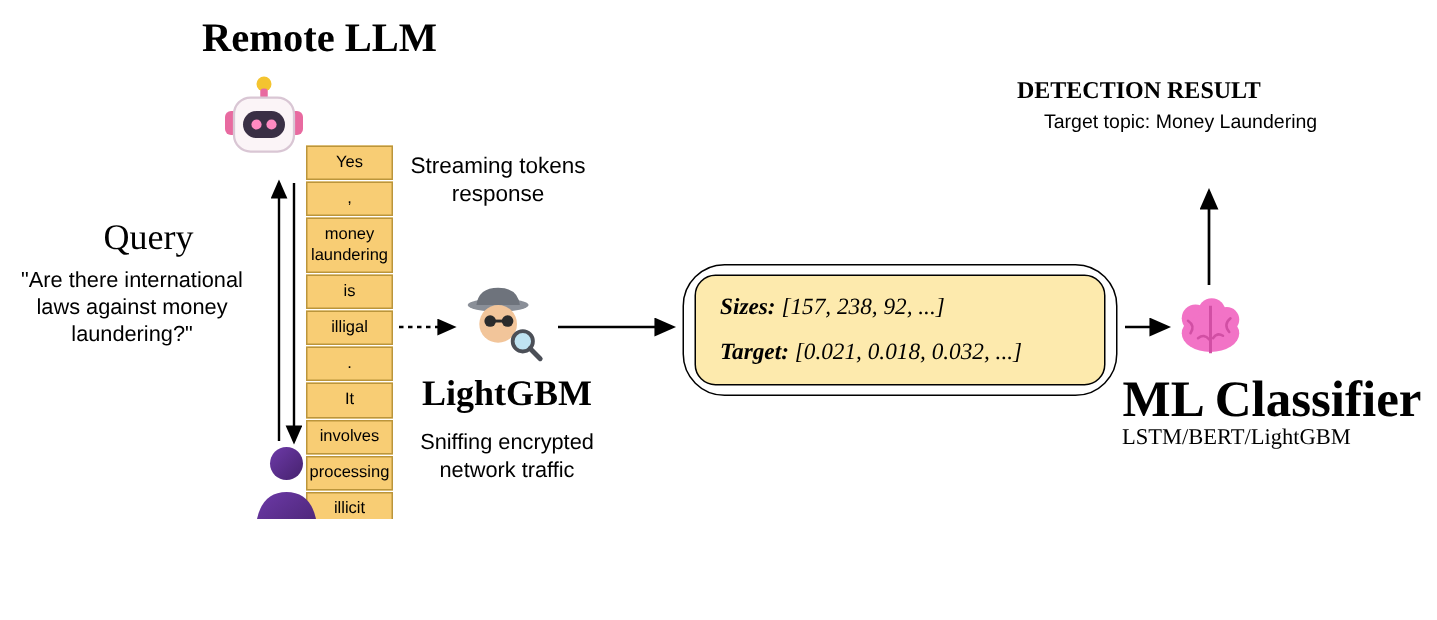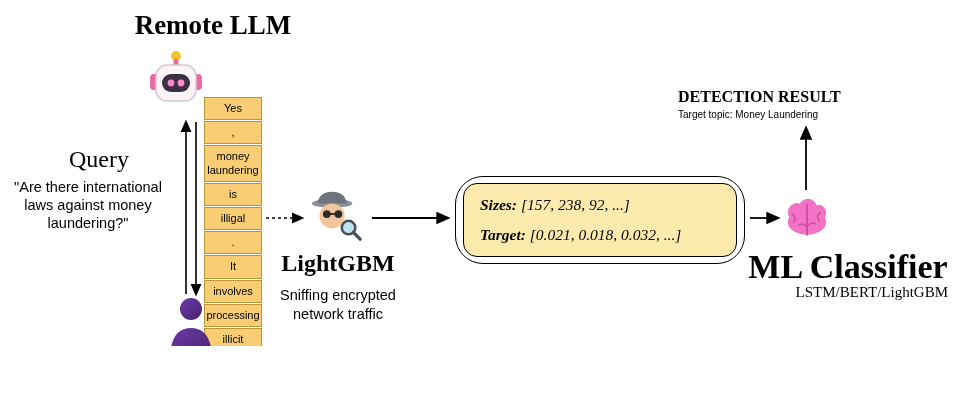--- a/index.html
+++ b/index.html
@@ -61,26 +61,26 @@
     display:flex;flex-direction:column;justify-content:space-evenly;
     padding-left:16px;
     font-style:italic;
   }
   .feature-line{font-family:"Liberation Serif", serif;font-size:15.5px;}
   .feature-line b{font-weight:bold;}
 
   
   .brain-icon{left:782px;top:194px;width:50px;height:48px;}
   .ml-title{left:748px;top:248px;width:200px;font-size:34px;}
-  .ml-sub{left:748px;top:284px;width:200px;font-size:15px;text-align:right;font-family:"Liberation Serif", serif;}
+  .ml-sub{left:748px;top:284px;width:200px;font-size:15px;text-align:left;font-family:"Liberation Serif", serif;}
 
   
   .detection{left:678px;top:50px;width:250px;line-height:1.38;}
-  .detection .head{font-family:"Liberation Serif", serif;font-weight:bold;font-size:16px;margin-top:36px;}
-  .detection .line{font-size:10px;}
+  .detection .head{font-family:"Liberation Serif", serif;font-weight:bold;font-size:16px;}
+  .detection .line{font-size:13px;margin-left:18px;}
 
   
   .arrows{left:0;top:0;width:958px;height:413px;pointer-events:none;}
 </style>
 </head>
 <body>
 
 <div class="canvas">
 
   <div class="abs title remote-llm-title">Remote LLM</div>
@@ -118,20 +118,21 @@
       <linearGradient id="ug" x1="0" y1="0" x2="1" y2="1">
         <stop offset="0" stop-color="#6d3aa8"></stop>
           <stop offset="1" stop-color="#46226e"></stop>
       </linearGradient>
     </defs>
     <circle cx="25" cy="13" r="11" fill="url(#ug)"></circle>
     <path d="M4 64 q0 -32 21 -32 q21 0 21 32 z" fill="url(#ug)"></path>
   </svg>
   <div class="abs title user-title">User</div>
 
+  <div class="abs stream-caption">Streaming tokens response</div>
 
   <svg class="abs attacker-icon" viewBox="0 0 60 60" aria-hidden="true">
     <ellipse cx="27" cy="18" rx="21" ry="4.5" fill="#8a8f98"></ellipse>
     <path d="M12 18 q1.5 -12 15 -12 q13.5 0 15 12 z" fill="#6e737c"></path>
     <circle cx="27" cy="31" r="13" fill="#f2c59a"></circle>
     <circle cx="21.5" cy="29" r="4" fill="#2b2b2b"></circle>
     <circle cx="33.5" cy="29" r="4" fill="#2b2b2b"></circle>
     <rect x="24" y="28" width="7" height="2" fill="#2b2b2b"></rect>
     <circle cx="44" cy="43" r="7" fill="#bfe3f2" stroke="#4b4f57" stroke-width="2.6"></circle>
     <line x1="49" y1="48" x2="56" y2="55" stroke="#4b4f57" stroke-width="3.4" stroke-linecap="round"></line>

